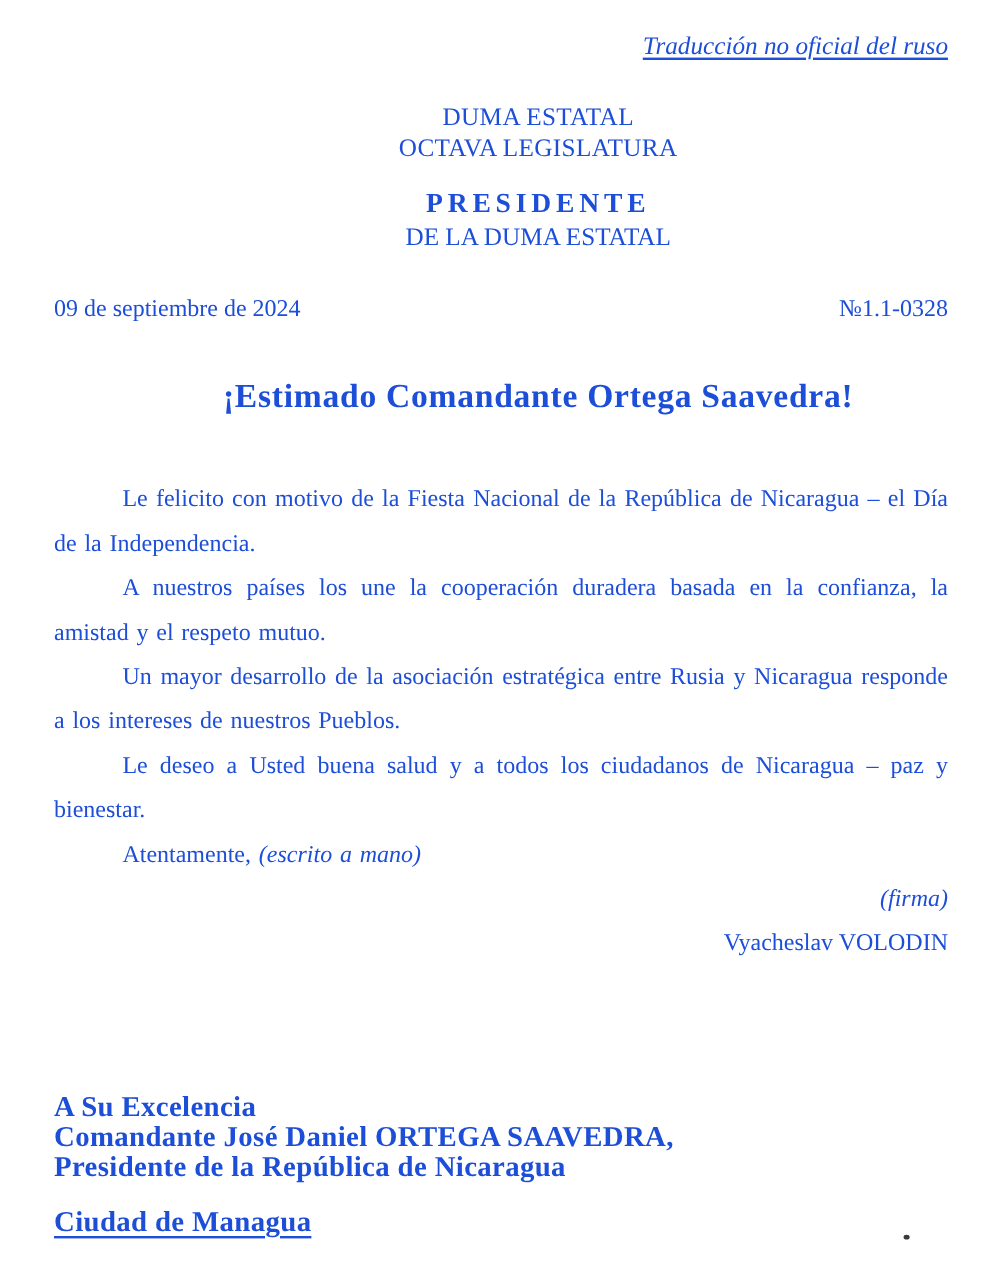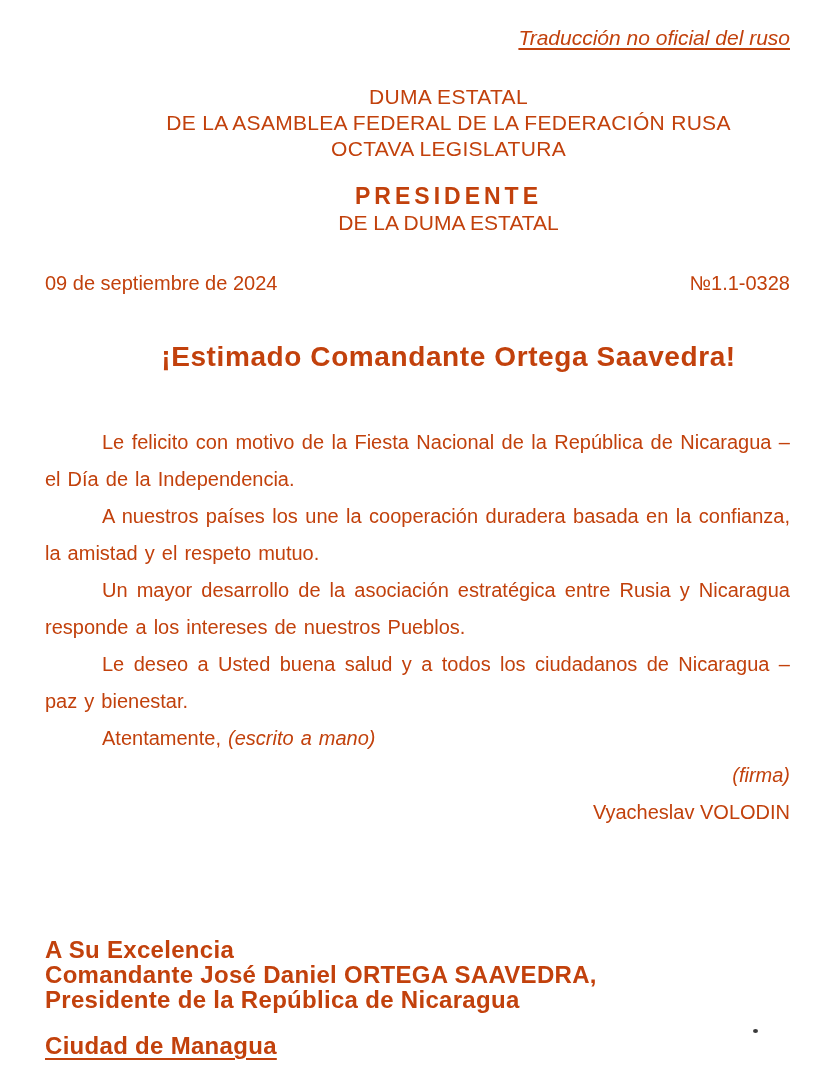--- a/index.html
+++ b/index.html
@@ -3,22 +3,22 @@
 <meta charset="utf-8">
 <style>
   * { margin: 0; padding: 0; box-sizing: border-box; }
   html, body { background: #e8e8e8; }
   .page {
     position: relative;
     width: 825px;
     height: 1068px;
     margin: 0 auto;
     background: #ffffff;
-    color: #c2410c;
-    font-family: Liberation Sans, sans-serif;
+    color: #1d4ed8;
+    font-family: Liberation Serif, serif;
     padding: 24px 35px 0 45px;
     overflow: hidden;
   }
   .translation-note {
     text-align: right;
     font-style: italic;
     font-size: 21px;
     line-height: 28px;
   }
   .translation-note span {
@@ -99,21 +99,20 @@
 <body>
 
 <div class="page">
 
   <div class="translation-note">
     <span>Traducción no oficial del ruso</span>
   </div>
 
   <div class="letterhead centered">
     <div>DUMA ESTATAL</div>
-    <div>DE LA ASAMBLEA FEDERAL DE LA FEDERACIÓN RUSA</div>
     <div>OCTAVA LEGISLATURA</div>
   </div>
 
   <div class="title-block centered">
     <div class="title">PRESIDENTE</div>
     <div class="subtitle">DE LA DUMA ESTATAL</div>
   </div>
 
   <div class="meta-row">
     <span>09 de septiembre de 2024</span>

